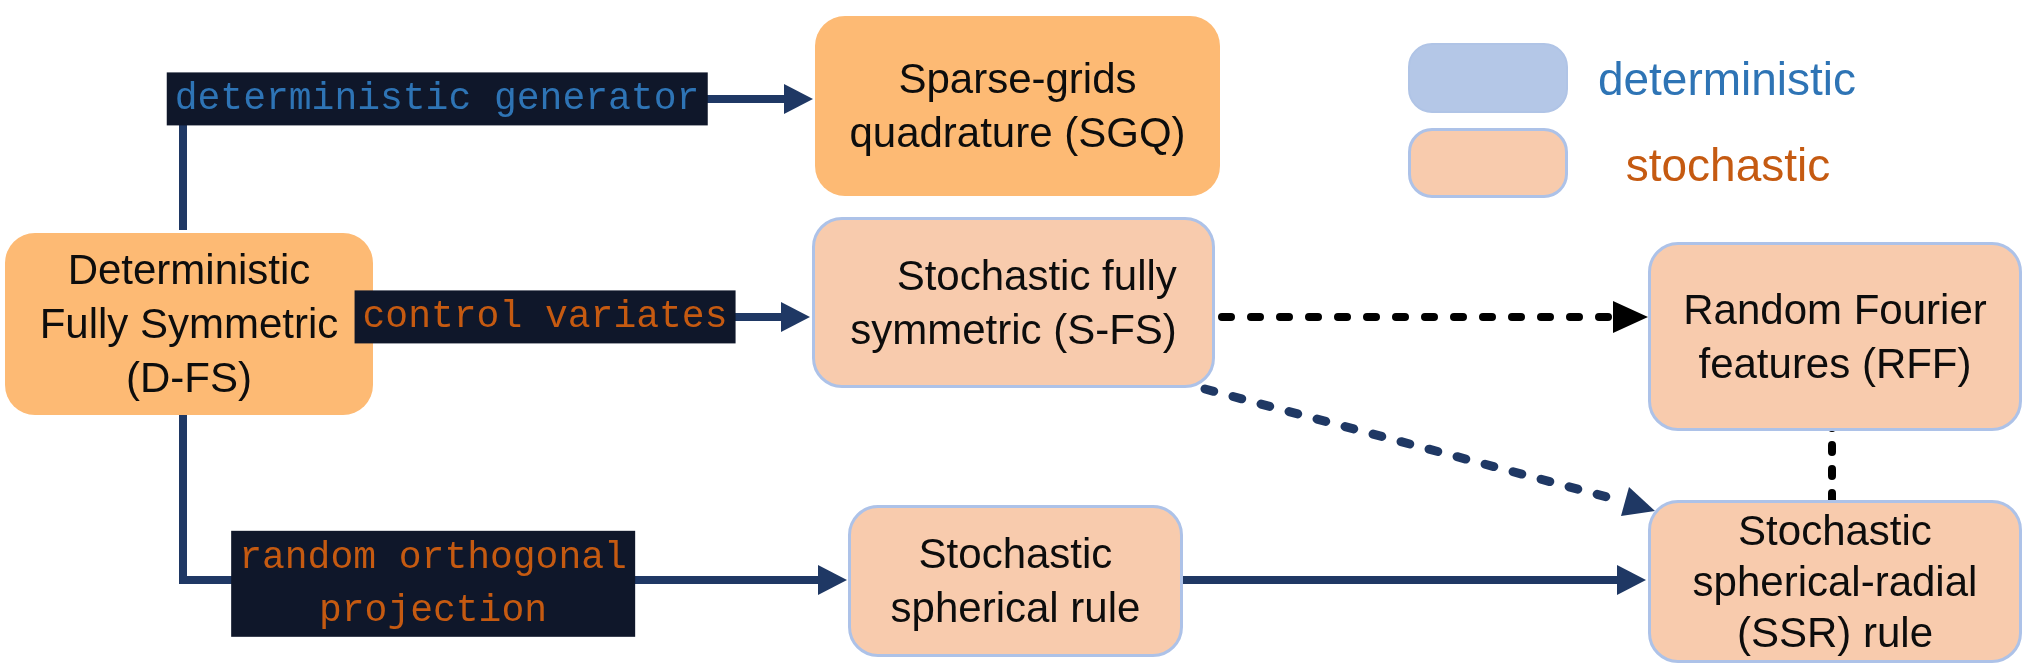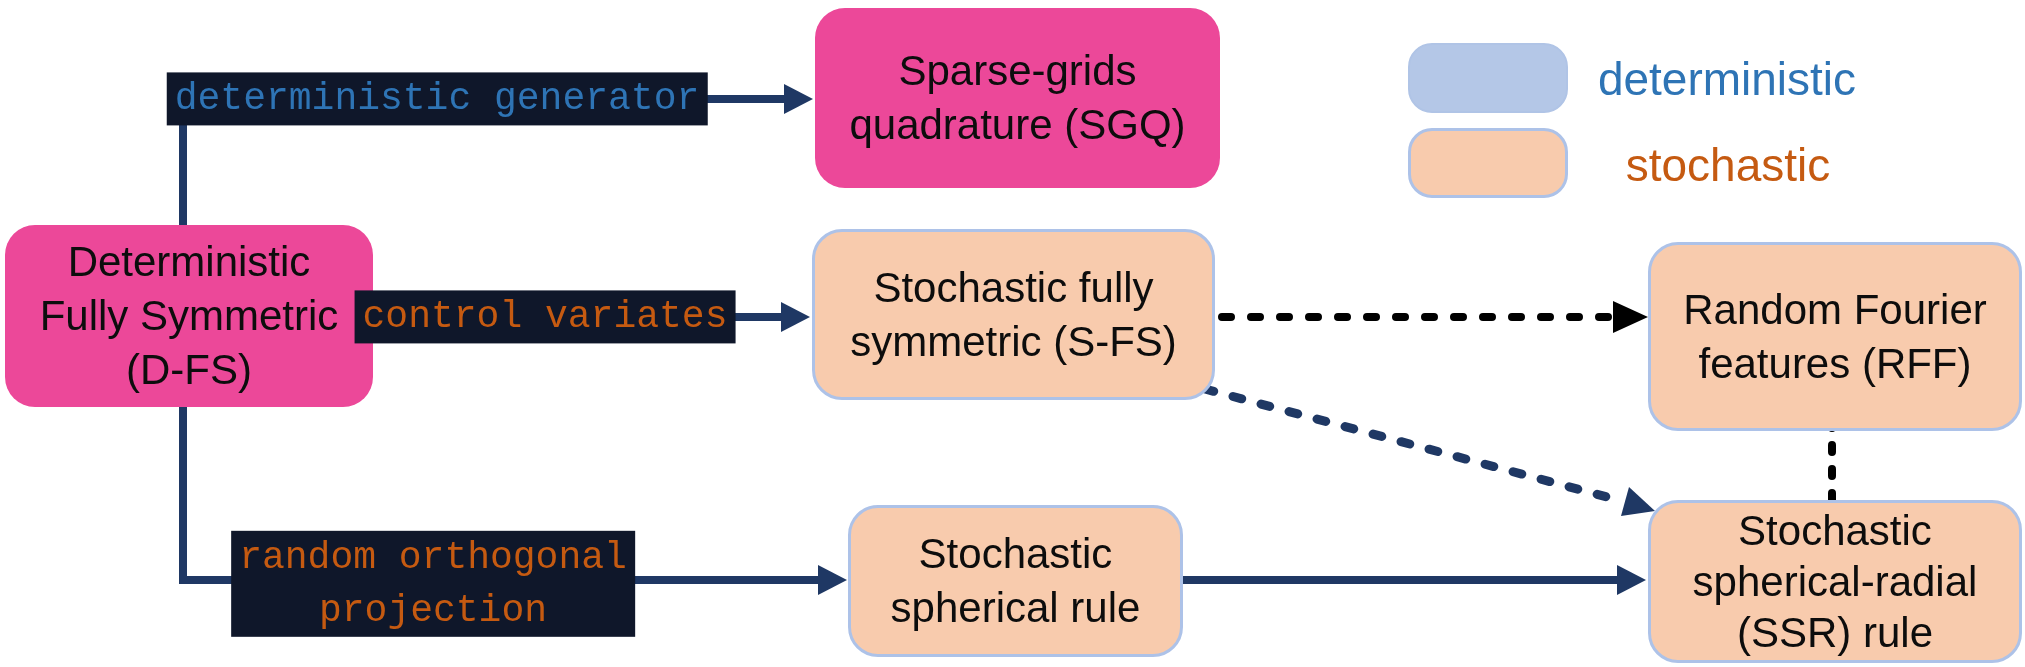--- a/index.html
+++ b/index.html
@@ -24,21 +24,21 @@
     align-items: center;
     justify-content: center;
     text-align: center;
     border-radius: 30px;
     color: #0d0d0d;
     font-size: 42px;
     line-height: 1.28;
     white-space: pre-line;
     box-sizing: border-box;
   }
-  .node.deterministic { background: #ec4899; }
+  .node.deterministic { background: #fdba74; margin-top: 8px; }
   .node.stochastic { background: #f8cbad; border: 3px solid #adc2e8; }
   .edge-label {
     position: absolute;
     z-index: 3;
     background: #0f172a;
     text-align: center;
     font-size: 38px;
     line-height: 1.4;
     white-space: pre-line;
     padding: 0 8px;
@@ -110,21 +110,21 @@
     </g>
   </svg>
 
   <div class="node deterministic" style="left:5px; top:225px; width:368px; height:182px;">Deterministic
 Fully Symmetric
 (D-FS)</div>
 
   <div class="node deterministic" style="left:815px; top:8px; width:405px; height:180px;">Sparse-grids
 quadrature (SGQ)</div>
 
-  <div class="node stochastic" style="left:812px; top:229px; width:403px; height:171px;">Stochastic fully
+  <div class="node stochastic" style="left:812px; top:217px; width:403px; height:171px;text-align:right;">Stochastic fully
 symmetric (S-FS)</div>
 
   <div class="node stochastic" style="left:848px; top:505px; width:335px; height:152px;">Stochastic
 spherical rule</div>
 
   <div class="node stochastic" style="left:1648px; top:242px; width:374px; height:189px;">Random Fourier
 features (RFF)</div>
 
   <div class="node stochastic" style="left:1648px; top:500px; width:374px; height:163px; line-height:1.22;">Stochastic
 spherical-radial

